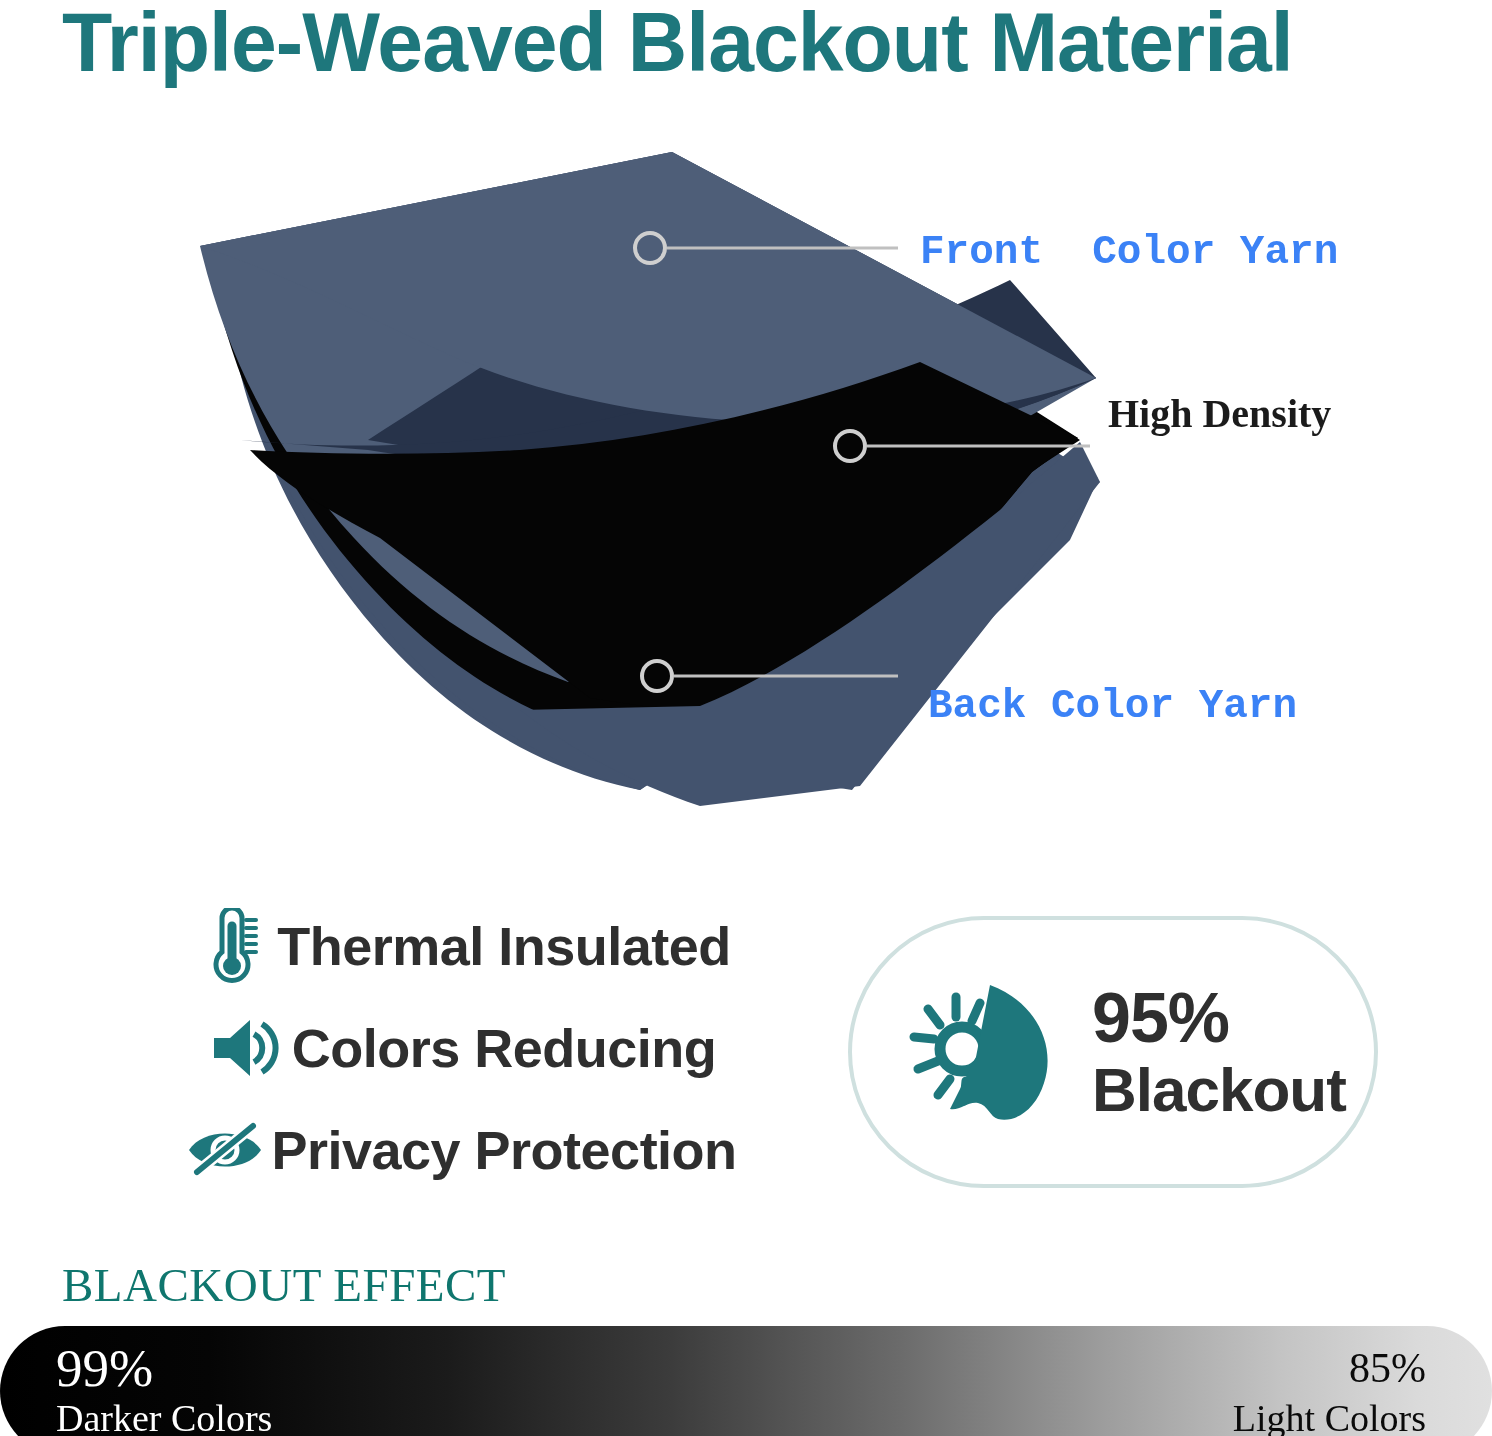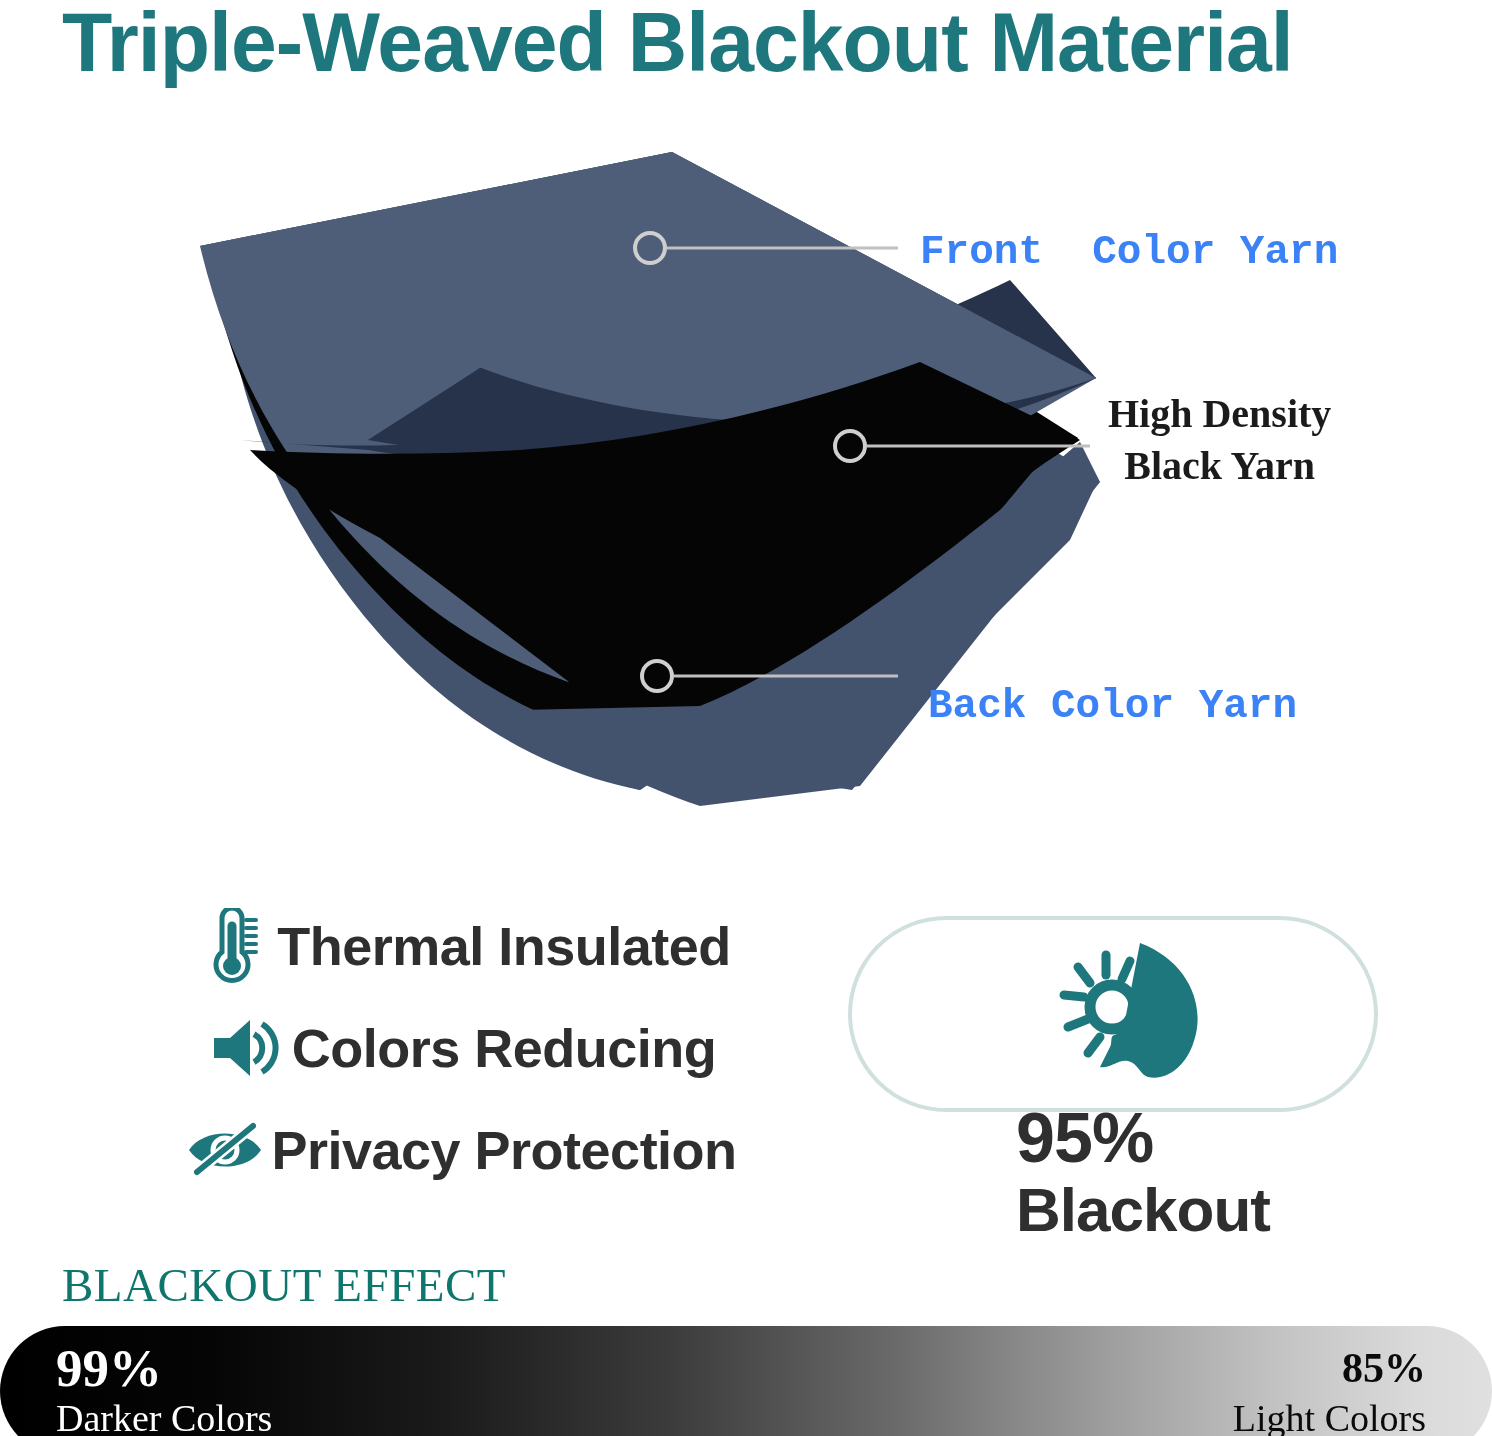--- a/index.html
+++ b/index.html
@@ -104,29 +104,28 @@
     letter-spacing: -0.5px;
     white-space: nowrap;
   }
 
   
   .badge {
     position: absolute;
     left: 848px;
     top: 916px;
     width: 530px;
-    height: 196px;
+    height: 272px;
     border: 4px solid #cfe0df;
     border-radius: 136px;
     box-sizing: border-box;
     display: flex;
     align-items: center;
     justify-content: flex-start;
     padding-left: 42px;
-    flex-direction: column;
   }
   .badge-icon {
     flex: 0 0 180px;
     width: 180px;
     display: flex;
     align-items: center;
     justify-content: center;
   }
   .badge-text {
     margin-left: 18px;
@@ -193,21 +192,21 @@
     position: absolute;
     right: 66px;
     top: 1340px;
     color: #0a0a0a;
     font-family: "Liberation Serif", serif;
     text-align: right;
     white-space: nowrap;
   }
   .bar-pct {
     display: block;
-    font-weight: bold;
+    font-weight: normal;
     font-size: 53px;
     line-height: 56px;
   }
   .bar-sub {
     display: block;
     font-size: 38px;
     line-height: 44px;
   }
   .bar-right .bar-pct { font-size: 42px; }
 </style>
@@ -250,21 +249,21 @@
     </g>
     <g fill="none" stroke="#c0c0c0" stroke-width="3">
       <circle cx="657" cy="526" r="15" stroke="#cfcfcf" stroke-width="4"></circle>
       <line x1="674" y1="526" x2="898" y2="526"></line>
     </g>
   </svg>
 </div>
 
 <div class="callout-label" id="label-front">Front  Color Yarn</div>
 
-<div class="callout-label" id="label-black"><span class="l1">High Density</span><span class="l2">Black Yarn</span></div>
+<div class="callout-label" id="label-black"><span class="l1">High Density</span></div>
 
 <div class="callout-label" id="label-back">Back Color Yarn</div>
 
 <div class="features">
 
   <div class="feature-row">
     <span class="feature-icon">
       <svg width="62" height="76" viewBox="0 0 62 76" xmlns="http://www.w3.org/2000/svg">
         <path d="M22 10 a10 10 0 0 1 20 0 V44 a16 16 0 1 1 -20 0 Z" fill="none" stroke="#1e777c" stroke-width="5"></path>
         <path d="M32 18 V50" stroke="#1e777c" stroke-width="9" stroke-linecap="round"></path>

